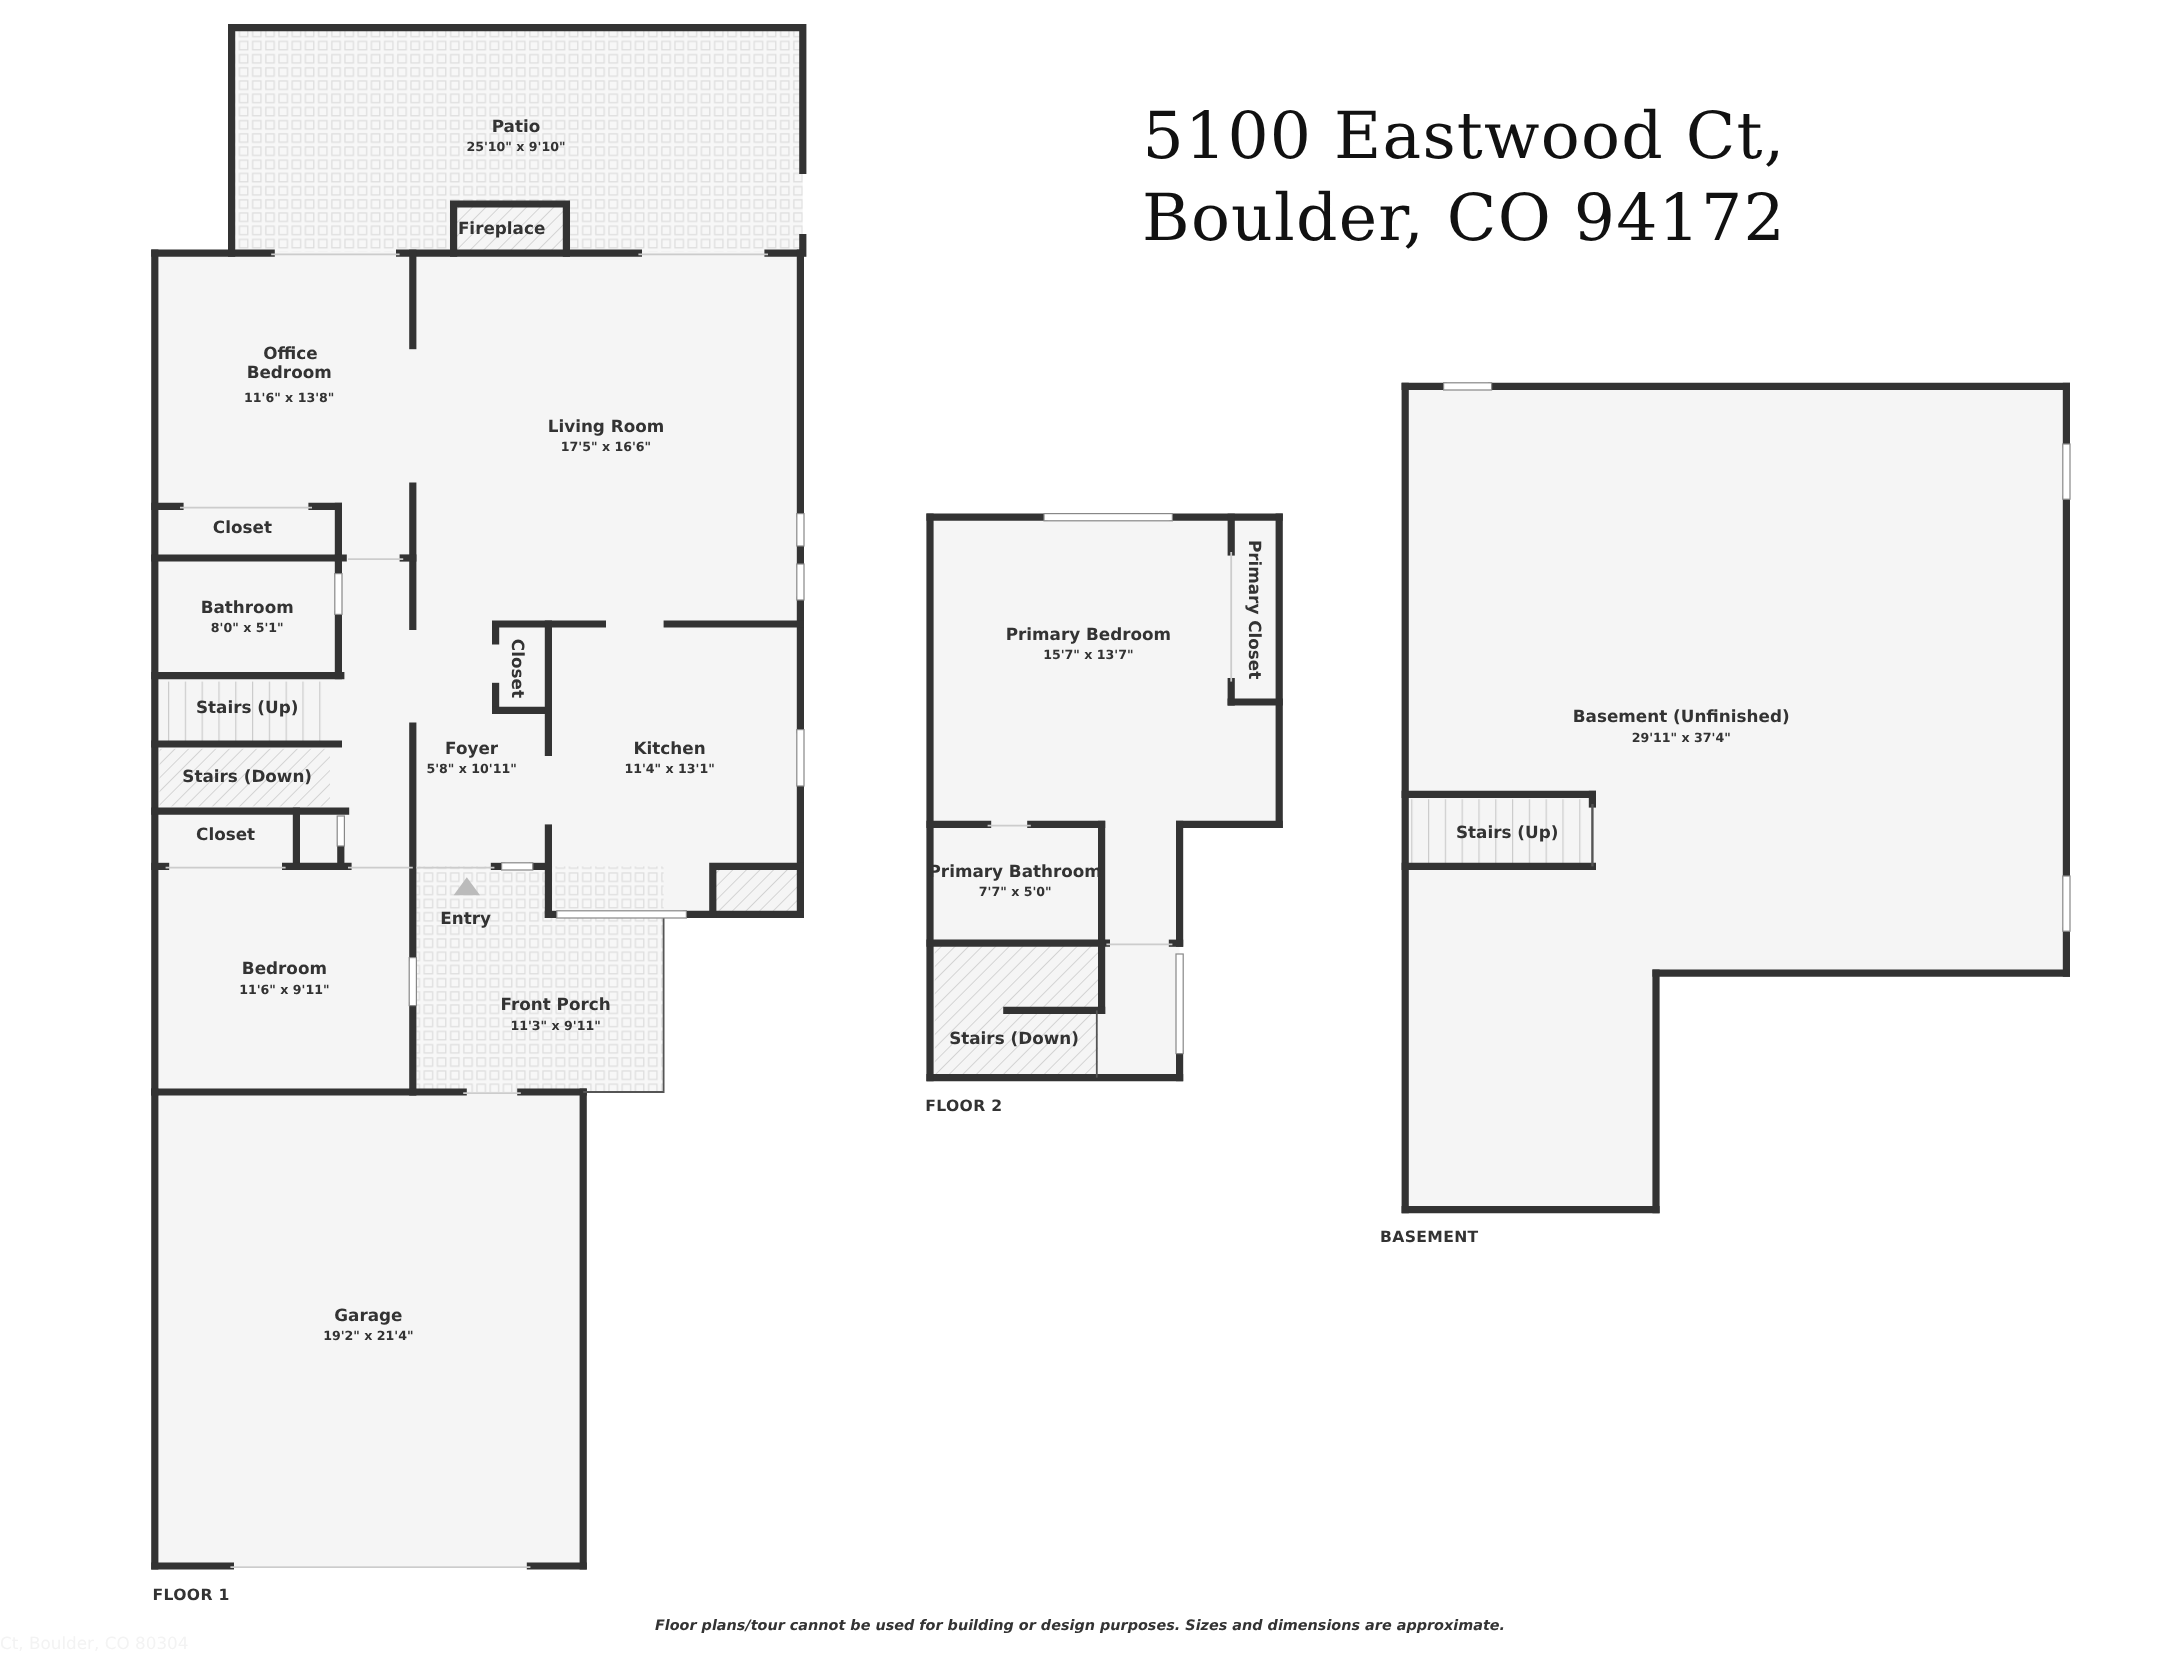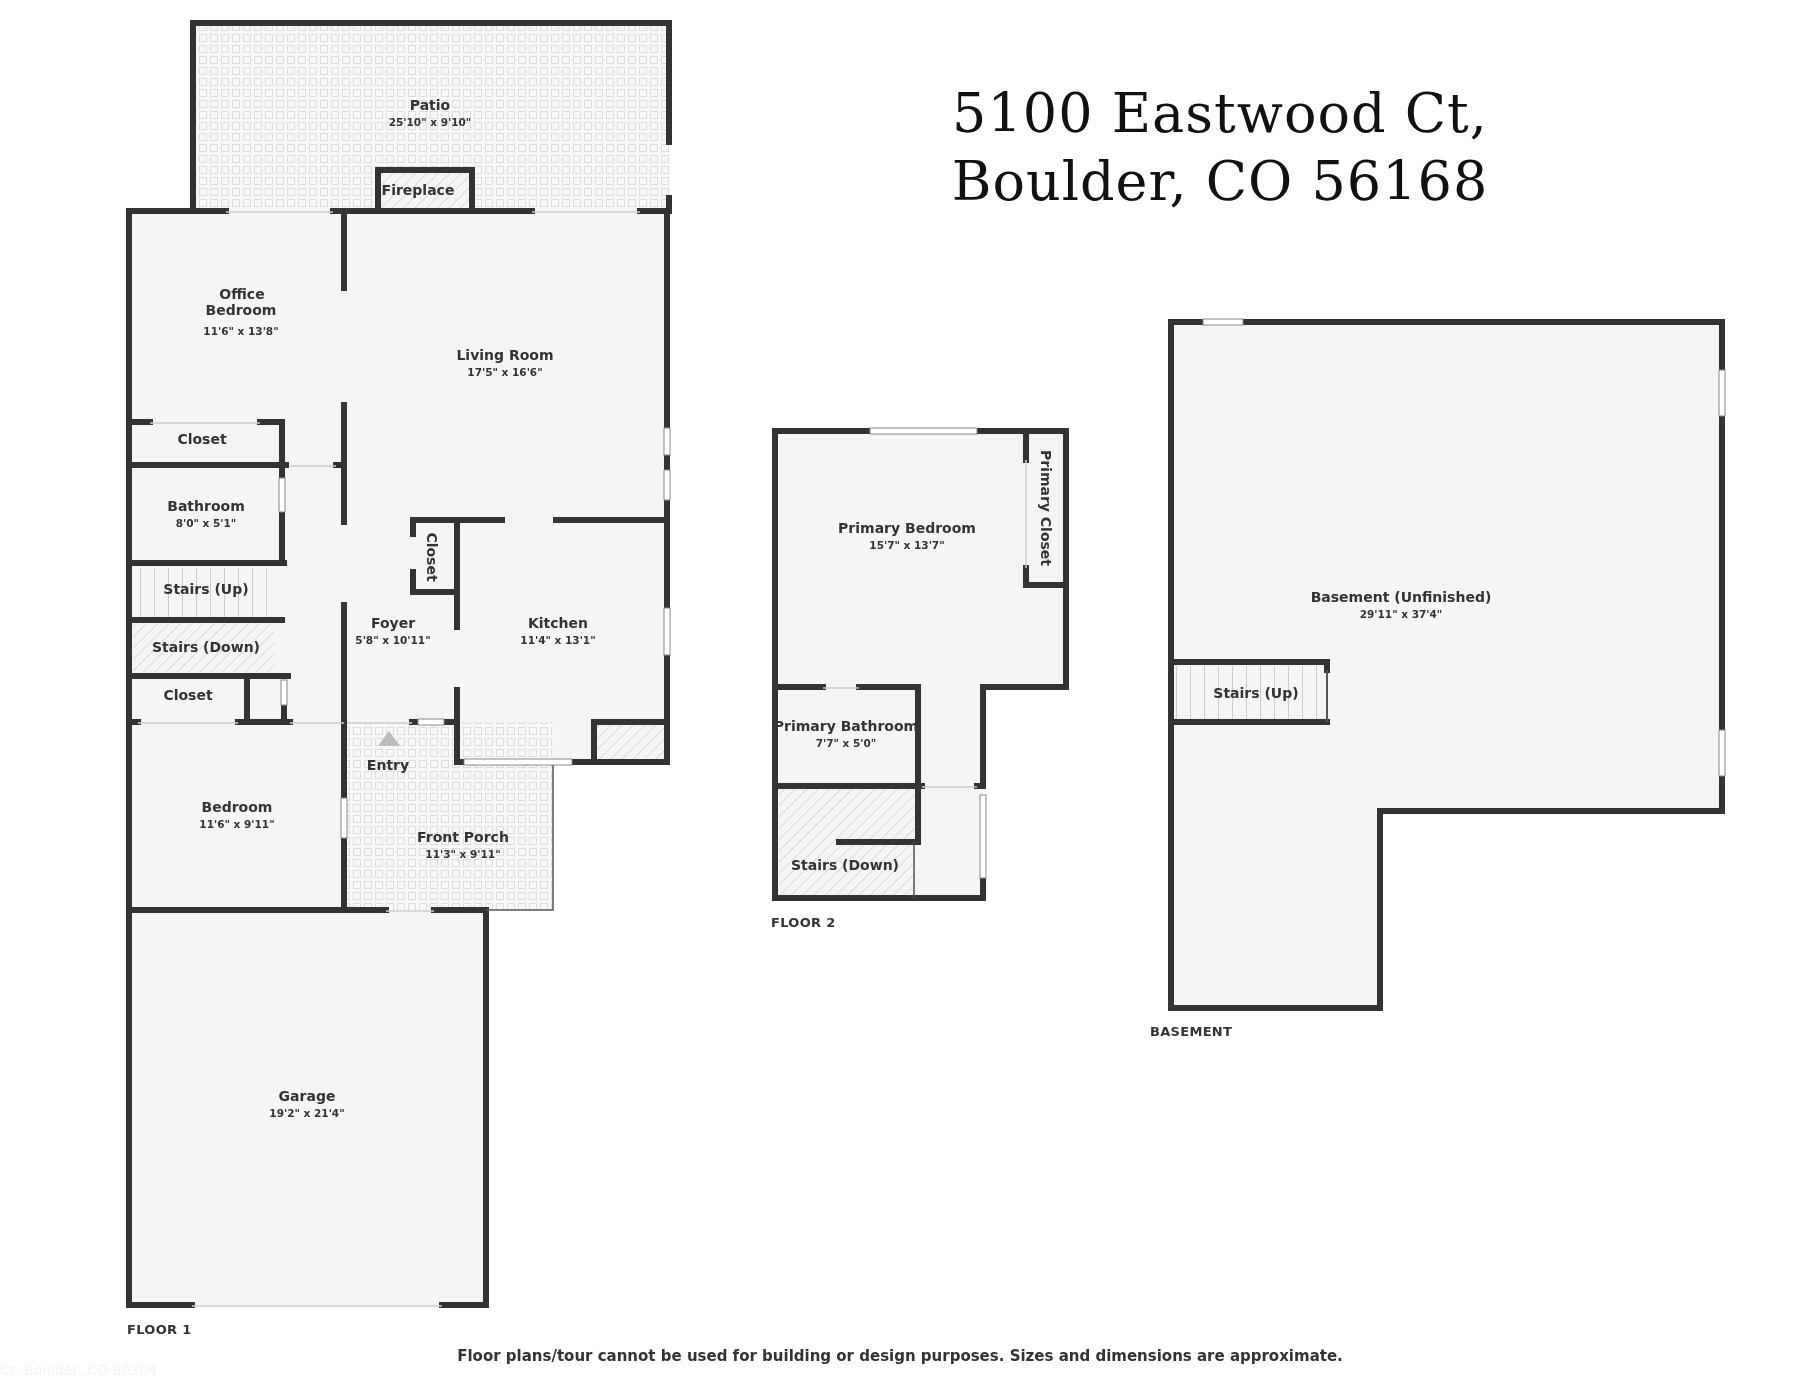--- a/index.html
+++ b/index.html
@@ -1,32 +1,32 @@
 <!DOCTYPE html>
 <html><head>
 <meta charset="utf-8">
 <style>
   html, body { margin: 0; padding: 0; background: #ffffff; }
   body { width: 1800px; height: 1391px; position: relative; overflow: hidden; font-family: "DejaVu Sans", sans-serif; }
   #plan { position: absolute; left: 0; top: 0; }
   .title { position: absolute; left: 940px; top: 80px; width: 560px; text-align: center; font-family: "DejaVu Serif", serif; font-size: 54px; line-height: 68px; color: #111111; letter-spacing: 1px; font-weight: normal; }
   .title div { white-space: nowrap; }
   .floor-label { position: absolute; font-family: "DejaVu Sans", sans-serif; font-size: 13px; font-weight: bold; color: #333333; letter-spacing: 0.3px; }
-  .disclaimer { position: absolute; left: 0; top: 1347px; width: 1800px; text-align: center; font-family: "DejaVu Sans", sans-serif; font-size: 15px; font-weight: bold; color: #333333; }
+  .disclaimer { position: absolute; left: 0; top: 1347px; width: 1800px; text-align: center; font-family: "DejaVu Sans", sans-serif; font-size: 12px; font-weight: bold; color: #333333; font-style: italic; }
   .ghost { position: absolute; left: 0px; top: 1362px; font-size: 14px; color: #f3f3f3; font-family: "DejaVu Sans", sans-serif; }
   svg text { font-family: "DejaVu Sans", sans-serif; fill: #333333; }
   .rname { font-size: 14px; font-weight: bold; }
   .rdim { font-size: 10.5px; font-weight: bold; }
 </style>
 </head>
 <body>
 
 <div class="title">
   <div>5100 Eastwood Ct,</div>
-  <div>Boulder, CO 56168</div>
+  <div>Boulder, CO 94172</div>
 </div>
 
 <svg id="plan" width="1800" height="1391" viewBox="0 0 1800 1391" xmlns="http://www.w3.org/2000/svg">
   <defs>
     <pattern id="tile" width="11" height="11" patternUnits="userSpaceOnUse">
       <rect width="11" height="11" fill="#f7f7f7"></rect>
       <rect x="1.5" y="1.5" width="7" height="7" fill="none" stroke="#dddddd" stroke-width="1"></rect>
     </pattern>
     <pattern id="hatch" width="8" height="8" patternUnits="userSpaceOnUse" patternTransform="rotate(45)">
       <rect width="8" height="8" fill="#f5f5f5"></rect>

